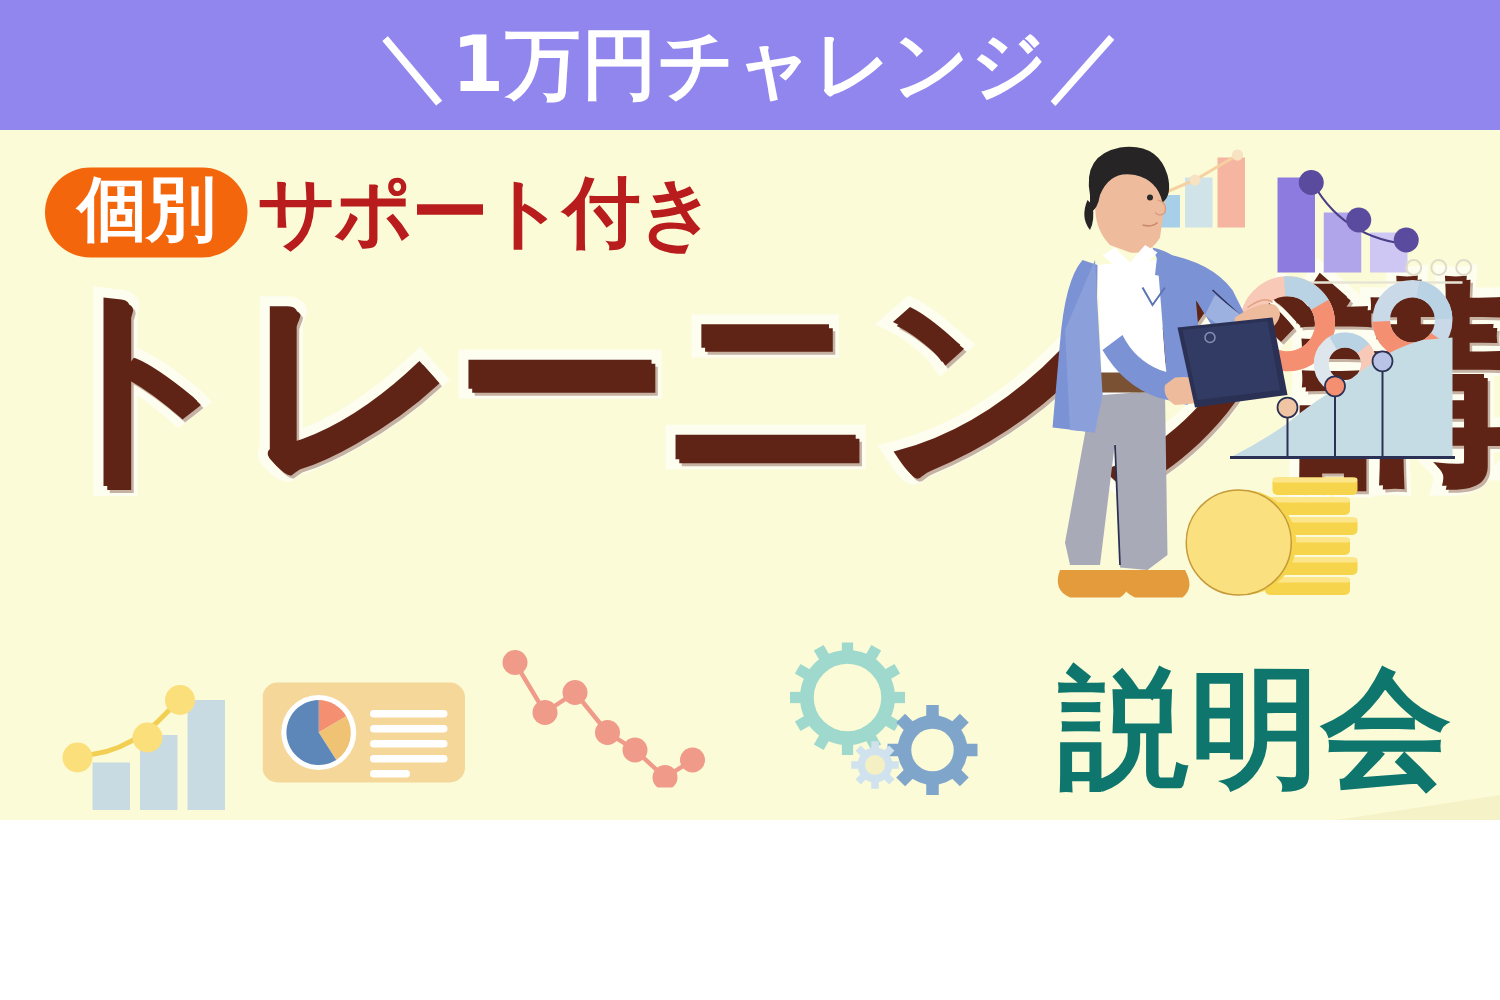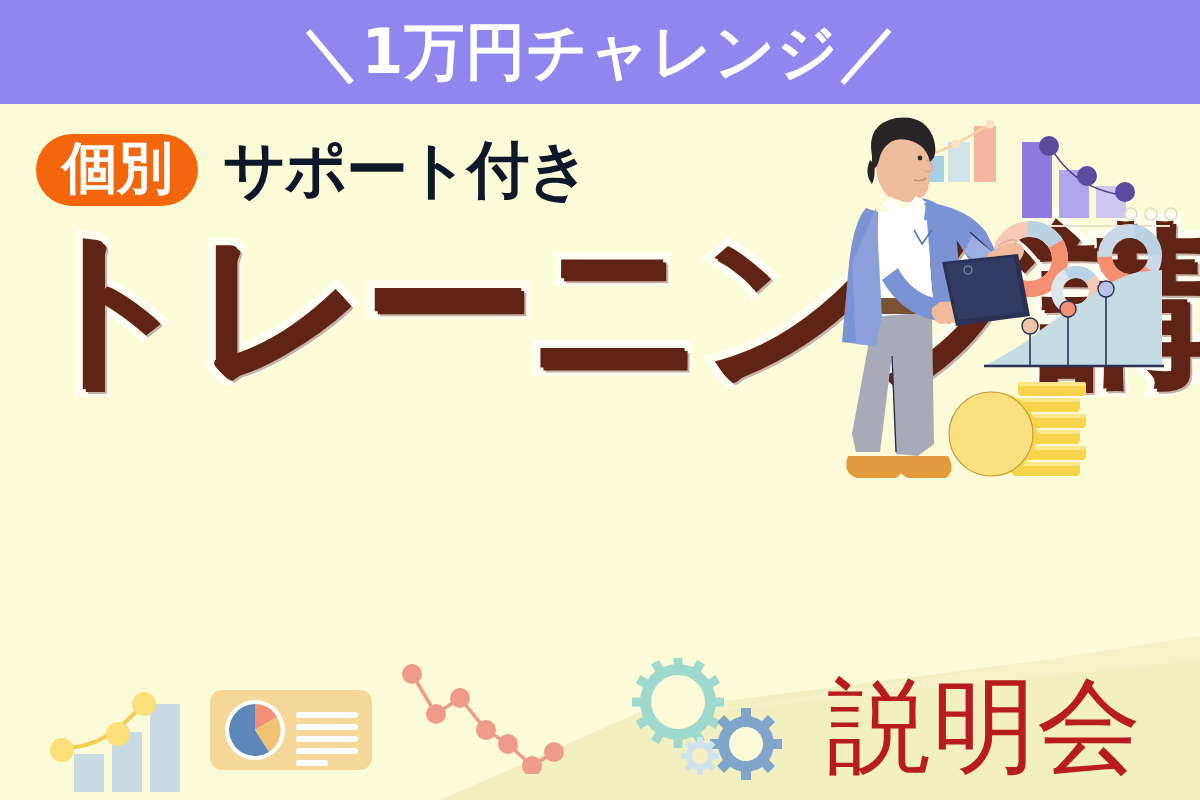--- a/index.html
+++ b/index.html
@@ -5,21 +5,21 @@
   html, body {
     margin: 0;
     padding: 0;
     background: #ffffff;
   }
   * { box-sizing: border-box; }
 
   .banner {
     position: relative;
     width: 1200px;
-    height: 800px;
+    height: 656px;
     overflow: hidden;
     background: #fbfbd7;
     font-family: "DejaVu Sans", "Liberation Sans", sans-serif;
     padding-left: 20px;
   }
 
   
   .top-ribbon {
     position: absolute;
     left: 0; top: 0;
@@ -48,34 +48,34 @@
     pointer-events: none;
   }
 
   
   .subtitle-row {
     position: absolute;
     left: 36px;
     top: 134px;
     display: flex;
     align-items: center;
-    gap: 25px;
+    gap: 8px;
   }
   .pill {
     background: #f4660c;
     color: #ffffff;
     border-radius: 48px;
     padding: 6px 26px 10px 26px;
     font-size: 56px;
     font-weight: 700;
     line-height: 1;
     letter-spacing: -1px;
   }
   .subtitle-text {
-    color: #0f172a;
+    color: #b91c1c;
     font-size: 62px;
     font-weight: 700;
     line-height: 1;
     letter-spacing: -2px;
     white-space: nowrap;
   }
 
   
   .title-block {
     position: absolute;
@@ -94,25 +94,25 @@
     text-shadow:
        3px 3px 0 #5f2415,
        5px 5px 0 rgba(95,36,21,0.35);
   }
   .title-line-1 { font-size: 212px; }
   .title-line-2 { font-size: 172px; margin-top: -16px; letter-spacing: -6px; }
 
   
   .meeting-text {
     position: absolute;
-    right: 58px;
+    right: 38px;
     bottom: 22px;
-    color: #b91c1c;
+    color: #0f766e;
     font-size: 104px;
-    font-weight: 400;
+    font-weight: 700;
     line-height: 1;
     letter-spacing: 1px;
     white-space: nowrap;
   }
 
   
   .deco {
     position: absolute;
     pointer-events: none;
   }

